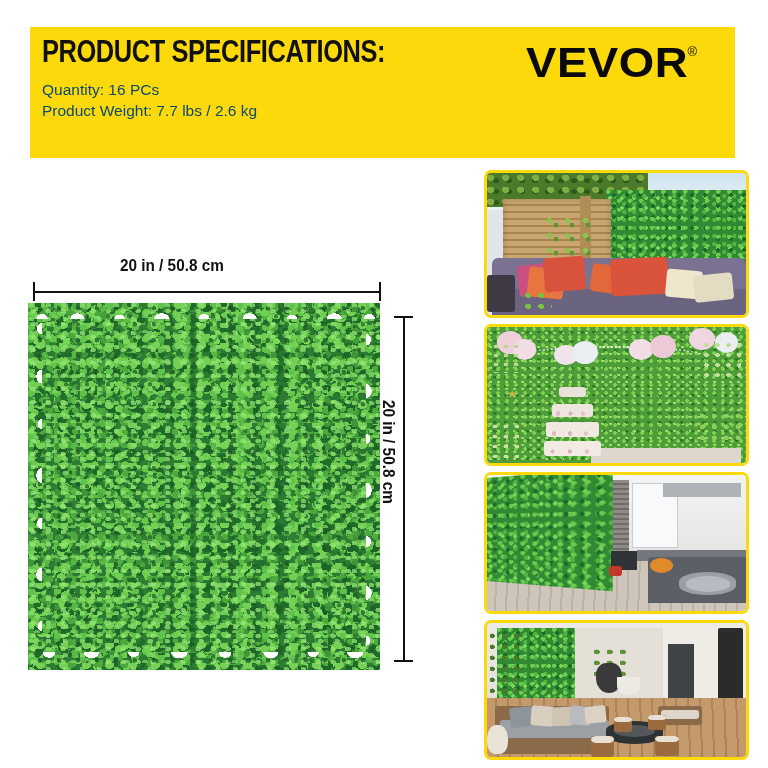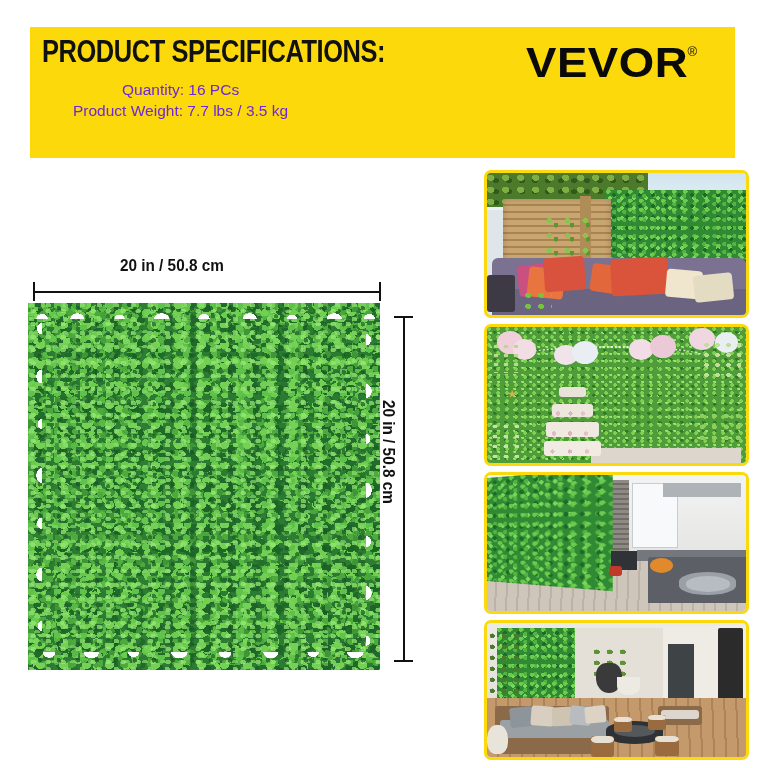--- a/index.html
+++ b/index.html
@@ -3,40 +3,39 @@
 <meta charset="utf-8">
 <style>
   html,body{margin:0;padding:0;}
   body{
     width:768px;height:768px;
     background:#ffffff;
     font-family:"Liberation Sans", sans-serif;
     position:relative;
     overflow:hidden;
   }
-  .page{position:relative;width:768px;height:768px;text-align:center;}
+  .page{position:relative;width:768px;height:768px;}
 
   
   .banner{
     position:absolute;left:30px;top:27px;width:705px;height:131px;
     background:#FCD90A;
   }
   .banner-title{
     position:absolute;left:12px;top:7px;
     font-size:31px;font-weight:bold;color:#111;
     letter-spacing:-0.5px;
     font-family:"Liberation Sans", sans-serif;
     transform:scaleX(0.82);transform-origin:left center;
     white-space:nowrap;
   }
   .spec-list{
     position:absolute;left:12px;top:52px;
-    font-size:15.5px;color:#6d28d9;line-height:21px;
+    font-size:15.5px;color:#0c4a6e;line-height:21px;
     white-space:nowrap;
-    margin-left:31px;
   }
   .spec-line{display:block;}
 
   .logo-wrap{
     position:absolute;right:38px;top:14px;
     display:flex;align-items:flex-start;
   }
   .logo-text{
     font-size:43px;font-weight:bold;color:#0a0a0a;
     letter-spacing:0.5px;
@@ -347,21 +346,21 @@
 </style>
 </head>
 <body>
 
 <div class="page">
 
   <div class="banner">
     <div class="banner-title">PRODUCT SPECIFICATIONS:</div>
     <div class="spec-list">
       <span class="spec-line">Quantity: 16 PCs</span>
-      <span class="spec-line">Product Weight: 7.7 lbs / 3.5 kg</span>
+      <span class="spec-line">Product Weight: 7.7 lbs / 2.6 kg</span>
     </div>
     <div class="logo-wrap">
       <span class="logo-text">VEVOR</span>
       <span class="logo-reg">®</span>
     </div>
   </div>
 
   <div class="dim-h-label">20 in / 50.8 cm</div>
   <div class="dim-h-line"></div>
   <div class="dim-h-cap-l"></div>

